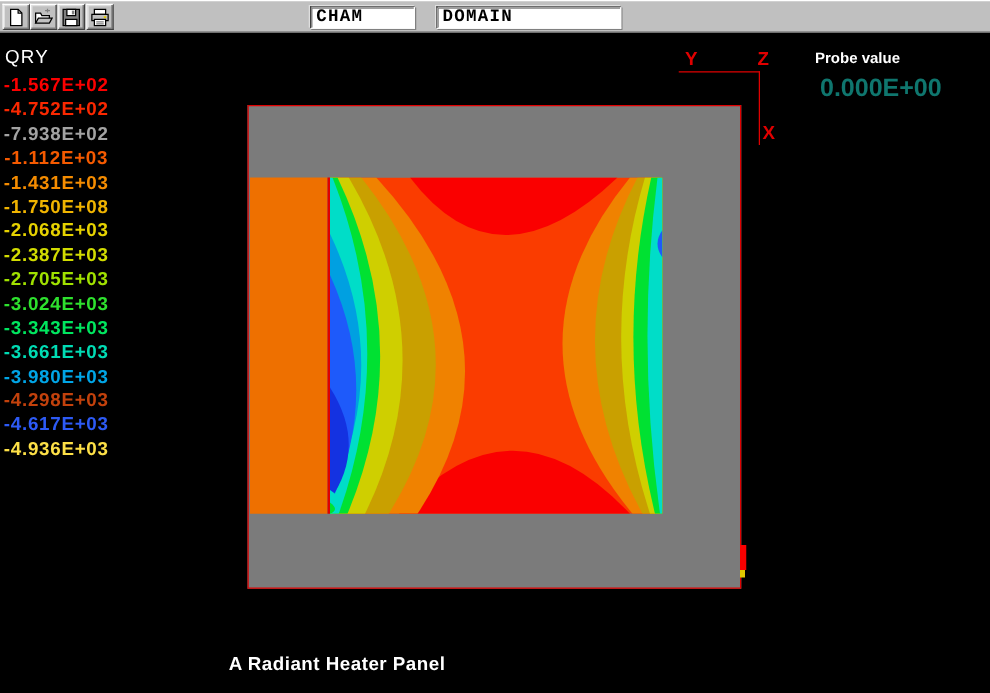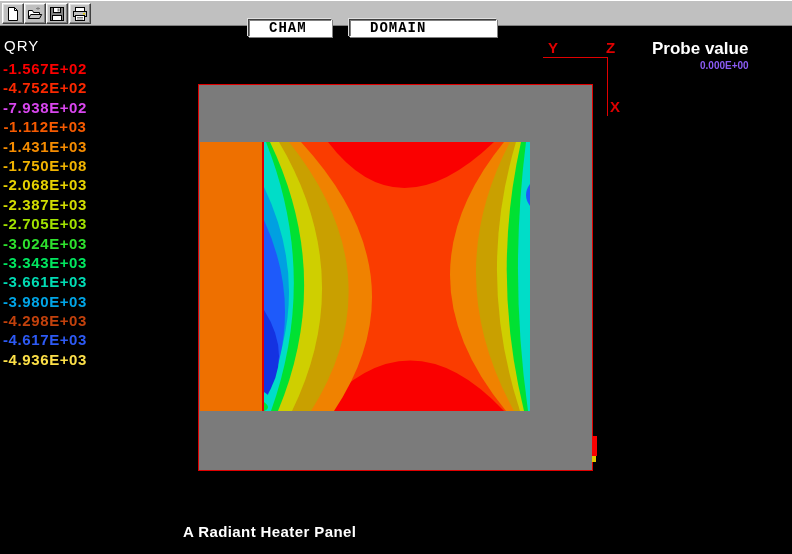--- a/index.html
+++ b/index.html
@@ -7,39 +7,39 @@
           font-family:"Liberation Sans",sans-serif;}
 
   
   #toolbar{position:absolute;left:0;top:0;width:792px;height:26px;background:#c0c0c0;
            border-top:1px solid #fff;border-bottom:1px solid #808080;box-sizing:border-box;}
   .tbtn{position:absolute;top:2px;width:22px;height:21px;background:#c0c0c0;
         border-top:1px solid #fff;border-left:1px solid #fff;
         border-right:1px solid #404040;border-bottom:1px solid #404040;
         box-shadow:inset -1px -1px 0 #808080,inset 1px 1px 0 #dfdfdf;
         display:flex;align-items:center;justify-content:center;padding:0;box-sizing:border-box;}
-  .tbox{position:absolute;top:18px;height:18px;background:#fff;color:#000;
+  .tbox{position:absolute;top:4px;height:18px;background:#fff;color:#000;
         border-top:1px solid #404040;border-left:1px solid #404040;
         border-bottom:1px solid #fff;border-right:1px solid #fff;
         box-shadow:inset 1px 1px 0 #808080, -1px -1px 0 #dfdfdf, 1px 1px 0 #808080;
         font:bold 14px "Liberation Mono",monospace;letter-spacing:1px;
-        padding:0 20px;box-sizing:border-box;}
+        padding:0 4px;box-sizing:border-box;}
 
   
   #legend-title{position:absolute;left:4px;top:37px;color:#fff;font-weight:normal;font-size:15px;letter-spacing:1px;}
   #legend{position:absolute;left:3px;top:59px;text-align:center;}
   .lgrow{height:19.4px;line-height:19.4px;font-weight:bold;font-size:15px;letter-spacing:0.6px;white-space:nowrap;}
 
   
   .axis-label{position:absolute;color:#e00000;font-size:15px;font-weight:bold;}
   .axis-line{position:absolute;background:#e00000;}
 
   
-  #probe-label{position:absolute;left:652px;top:39px;color:#fff;font-size:17px;font-weight:bold;}
-  #probe-value{position:absolute;left:656px;top:60px;color:#8b5cf6;font-size:10px;font-weight:bold;margin-left:44px;}
+  #probe-label{position:absolute;left:652px;top:39px;color:#fff;font-size:12px;font-weight:bold;}
+  #probe-value{position:absolute;left:656px;top:60px;color:#0f766e;font-size:20px;font-weight:bold;}
 
   
   #domain{position:absolute;left:198px;top:84px;width:395px;height:387px;
           background:#7b7b7b;border:1px solid #e00000;box-sizing:border-box;}
   #heater{position:absolute;left:200px;top:142px;width:62px;height:269px;background:#ee7000;}
   #heater-divider{position:absolute;left:262px;top:142px;width:2px;height:269px;background:#e00000;}
   #contour{position:absolute;left:264px;top:142px;width:266px;height:269px;}
   #probe-marker-red{position:absolute;left:592px;top:436px;width:5px;height:20px;background:#fa0000;}
   #probe-marker-tip{position:absolute;left:592px;top:456px;width:4px;height:6px;background:#e1c800;}
 
@@ -90,21 +90,21 @@
       </svg>
     </button>
     <input class="tbox" style="left: 248px; width: 84px;" value="CHAM">
     <input class="tbox" style="left: 349px; width: 148px;" value="DOMAIN">
   </div>
 
   <div id="legend-title">QRY</div>
   <div id="legend">
     <div class="lgrow" style="color: rgb(251, 0, 0);">-1.567E+02</div>
     <div class="lgrow" style="color: rgb(250, 40, 0);">-4.752E+02</div>
-    <div class="lgrow" style="color: #d946ef;">-7.938E+02</div>
+    <div class="lgrow" style="color: #a3a3a3;">-7.938E+02</div>
     <div class="lgrow" style="color: rgb(245, 90, 0);">-1.112E+03</div>
     <div class="lgrow" style="color: rgb(245, 140, 0);">-1.431E+03</div>
     <div class="lgrow" style="color: rgb(240, 180, 0);">-1.750E+08</div>
     <div class="lgrow" style="color: rgb(230, 210, 0);">-2.068E+03</div>
     <div class="lgrow" style="color: rgb(210, 220, 0);">-2.387E+03</div>
     <div class="lgrow" style="color: rgb(160, 225, 0);">-2.705E+03</div>
     <div class="lgrow" style="color: rgb(46, 225, 46);">-3.024E+03</div>
     <div class="lgrow" style="color: rgb(0, 230, 95);">-3.343E+03</div>
     <div class="lgrow" style="color: rgb(0, 220, 180);">-3.661E+03</div>
     <div class="lgrow" style="color: rgb(0, 165, 230);">-3.980E+03</div>

